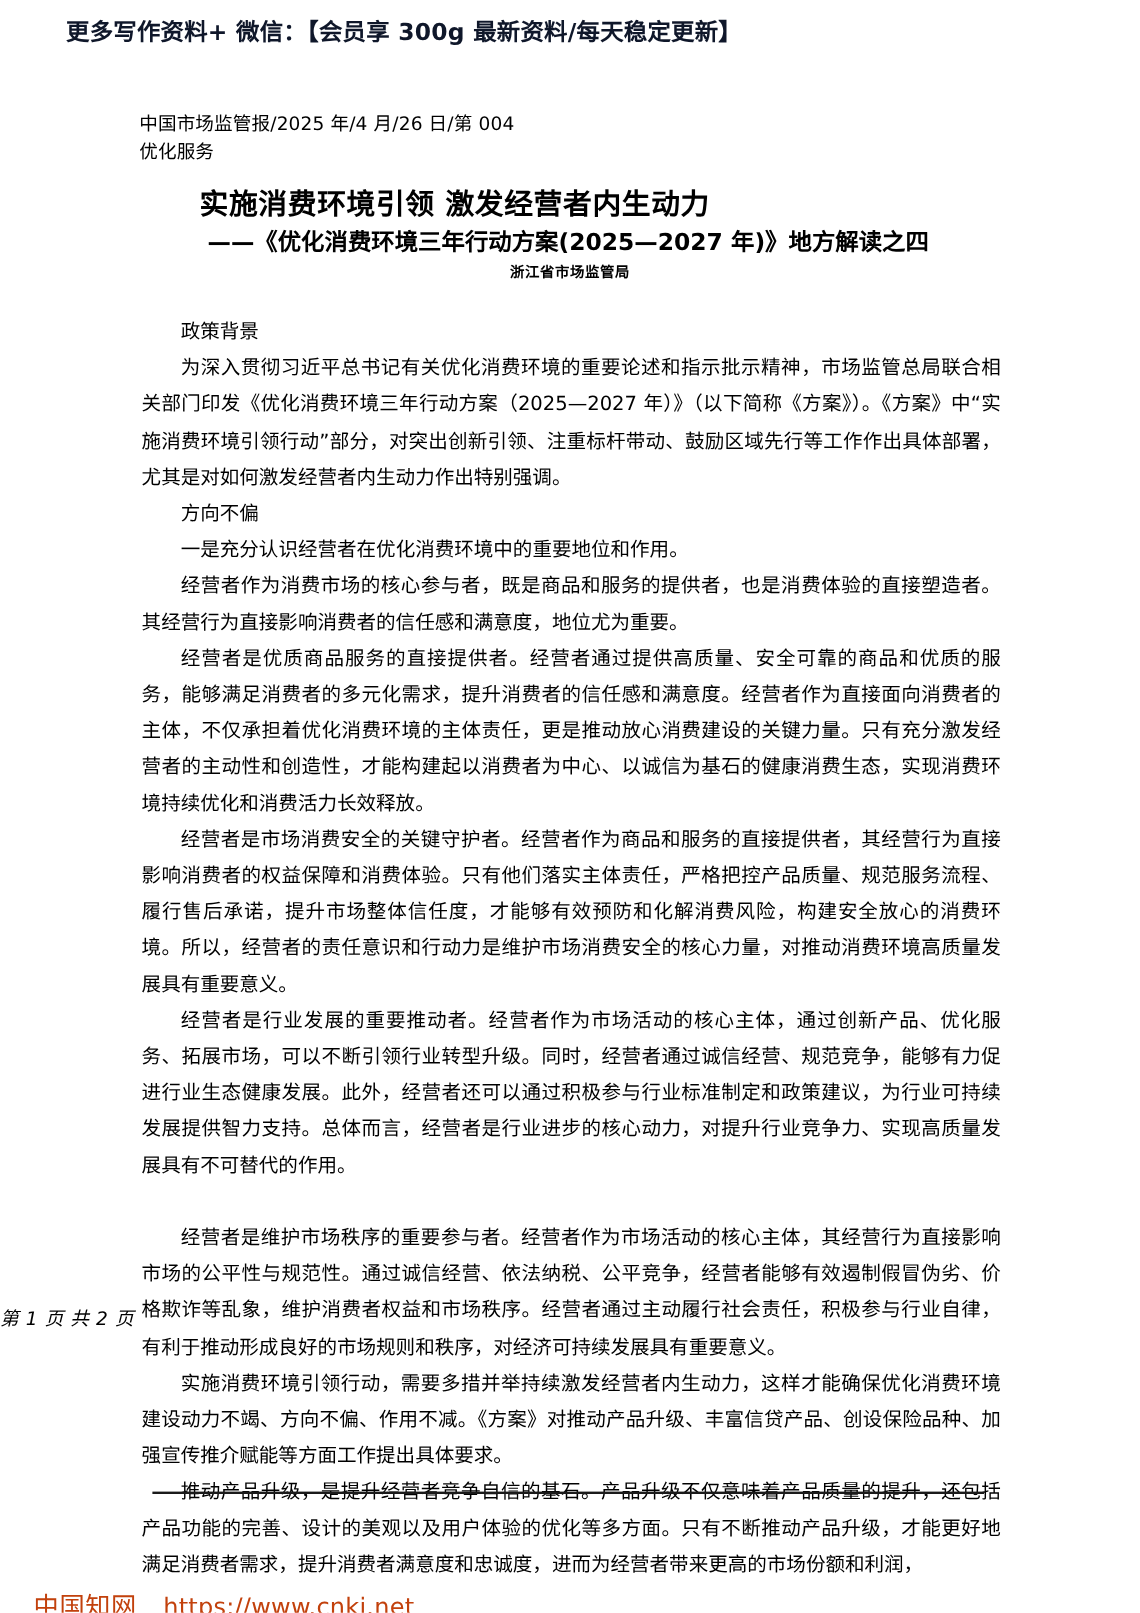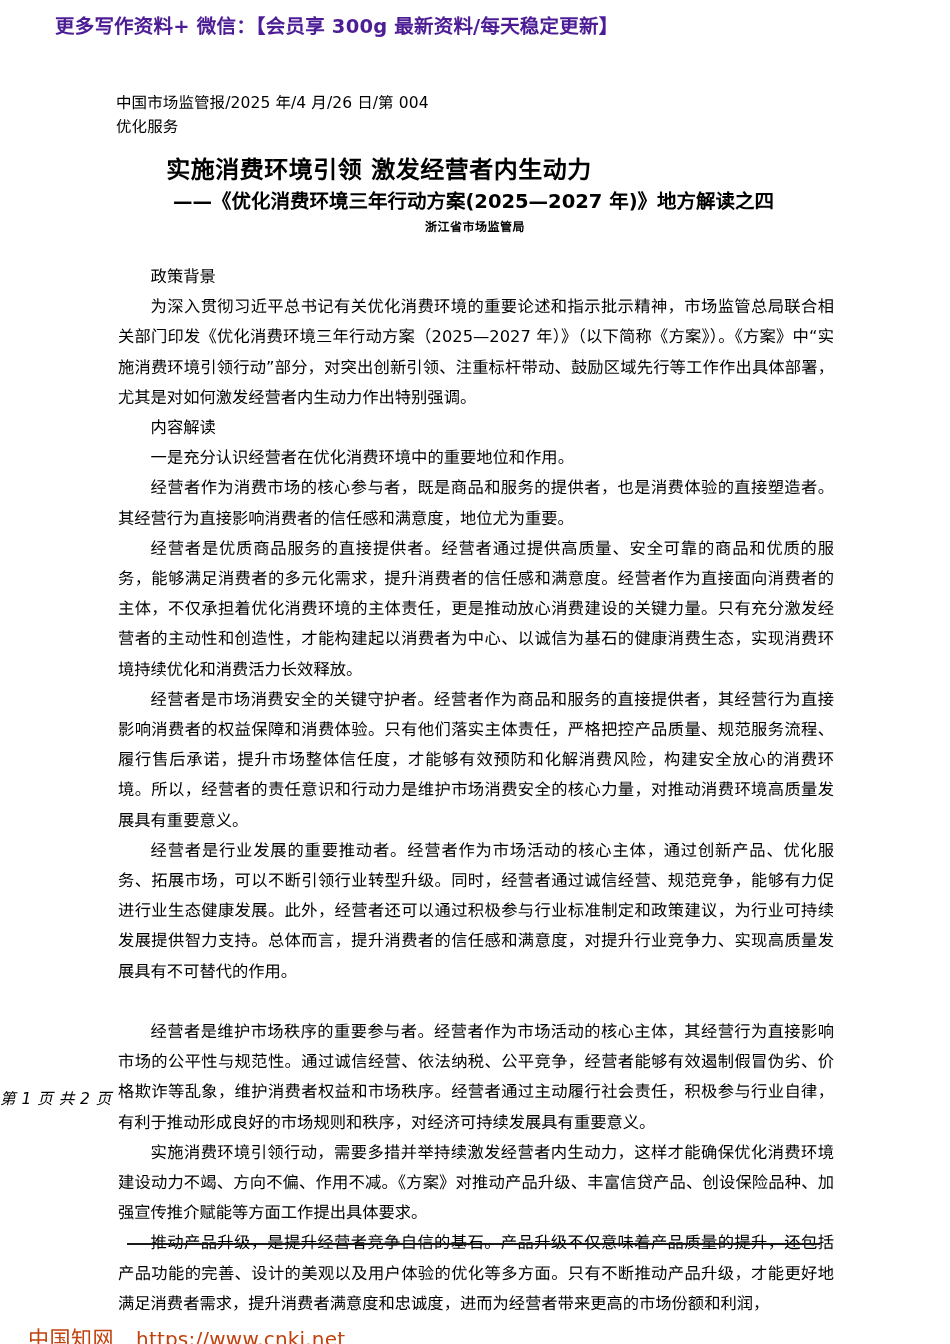--- a/index.html
+++ b/index.html
@@ -145,42 +145,42 @@
   .cnki-watermark .cnki-url {
     font-size: 20px;
     letter-spacing: 0.2px;
   }
 </style>
 </head>
 <body>
 
 <div class="page">
 
-  <div class="promo-banner" style="color: #4c1d95;">更多写作资料+ 微信：【会员享 300g 最新资料/每天稳定更新】</div>
+  <div class="promo-banner" style="color: #0f172a;">更多写作资料+ 微信：【会员享 300g 最新资料/每天稳定更新】</div>
 
   <div class="masthead">
     <span>中国市场监管报/2025 年/4 月/26 日/第 004</span>
     <span class="line2">优化服务</span>
   </div>
 
   <h1 class="doc-title">实施消费环境引领  激发经营者内生动力</h1>
 
   <h2 class="doc-subtitle">——《优化消费环境三年行动方案(2025—2027 年)》地方解读之四</h2>
 
   <div class="doc-author">浙江省市场监管局</div>
 
   <div class="body-text">
       <p>政策背景</p>
       <p>为深入贯彻习近平总书记有关优化消费环境的重要论述和指示批示精神，市场监管总局联合相关部门印发《优化消费环境三年行动方案（2025—2027 年）》（以下简称《方案》）。《方案》中“实施消费环境引领行动”部分，对突出创新引领、注重标杆带动、鼓励区域先行等工作作出具体部署，尤其是对如何激发经营者内生动力作出特别强调。</p>
-      <p>内容解读</p>
+      <p>方向不偏</p>
       <p>一是充分认识经营者在优化消费环境中的重要地位和作用。</p>
       <p>经营者作为消费市场的核心参与者，既是商品和服务的提供者，也是消费体验的直接塑造者。其经营行为直接影响消费者的信任感和满意度，地位尤为重要。</p>
       <p>经营者是优质商品服务的直接提供者。经营者通过提供高质量、安全可靠的商品和优质的服务，能够满足消费者的多元化需求，提升消费者的信任感和满意度。经营者作为直接面向消费者的主体，不仅承担着优化消费环境的主体责任，更是推动放心消费建设的关键力量。只有充分激发经营者的主动性和创造性，才能构建起以消费者为中心、以诚信为基石的健康消费生态，实现消费环境持续优化和消费活力长效释放。</p>
       <p>经营者是市场消费安全的关键守护者。经营者作为商品和服务的直接提供者，其经营行为直接影响消费者的权益保障和消费体验。只有他们落实主体责任，严格把控产品质量、规范服务流程、履行售后承诺，提升市场整体信任度，才能够有效预防和化解消费风险，构建安全放心的消费环境。所以，经营者的责任意识和行动力是维护市场消费安全的核心力量，对推动消费环境高质量发展具有重要意义。</p>
-      <p>经营者是行业发展的重要推动者。经营者作为市场活动的核心主体，通过创新产品、优化服务、拓展市场，可以不断引领行业转型升级。同时，经营者通过诚信经营、规范竞争，能够有力促进行业生态健康发展。此外，经营者还可以通过积极参与行业标准制定和政策建议，为行业可持续发展提供智力支持。总体而言，提升消费者的信任感和满意度，对提升行业竞争力、实现高质量发展具有不可替代的作用。</p>
+      <p>经营者是行业发展的重要推动者。经营者作为市场活动的核心主体，通过创新产品、优化服务、拓展市场，可以不断引领行业转型升级。同时，经营者通过诚信经营、规范竞争，能够有力促进行业生态健康发展。此外，经营者还可以通过积极参与行业标准制定和政策建议，为行业可持续发展提供智力支持。总体而言，经营者是行业进步的核心动力，对提升行业竞争力、实现高质量发展具有不可替代的作用。</p>
       <p class="spacer-before">经营者是维护市场秩序的重要参与者。经营者作为市场活动的核心主体，其经营行为直接影响市场的公平性与规范性。通过诚信经营、依法纳税、公平竞争，经营者能够有效遏制假冒伪劣、价格欺诈等乱象，维护消费者权益和市场秩序。经营者通过主动履行社会责任，积极参与行业自律，有利于推动形成良好的市场规则和秩序，对经济可持续发展具有重要意义。</p>
       <p>实施消费环境引领行动，需要多措并举持续激发经营者内生动力，这样才能确保优化消费环境建设动力不竭、方向不偏、作用不减。《方案》对推动产品升级、丰富信贷产品、创设保险品种、加强宣传推介赋能等方面工作提出具体要求。</p>
       <p>推动产品升级，是提升经营者竞争自信的基石。产品升级不仅意味着产品质量的提升，还包括产品功能的完善、设计的美观以及用户体验的优化等多方面。只有不断推动产品升级，才能更好地满足消费者需求，提升消费者满意度和忠诚度，进而为经营者带来更高的市场份额和利润，</p>
     </div>
 
   <div class="page-number">第 1 页 共 2 页</div>
 
   <div class="bottom-divider"></div>
 
   <div class="cnki-watermark">

